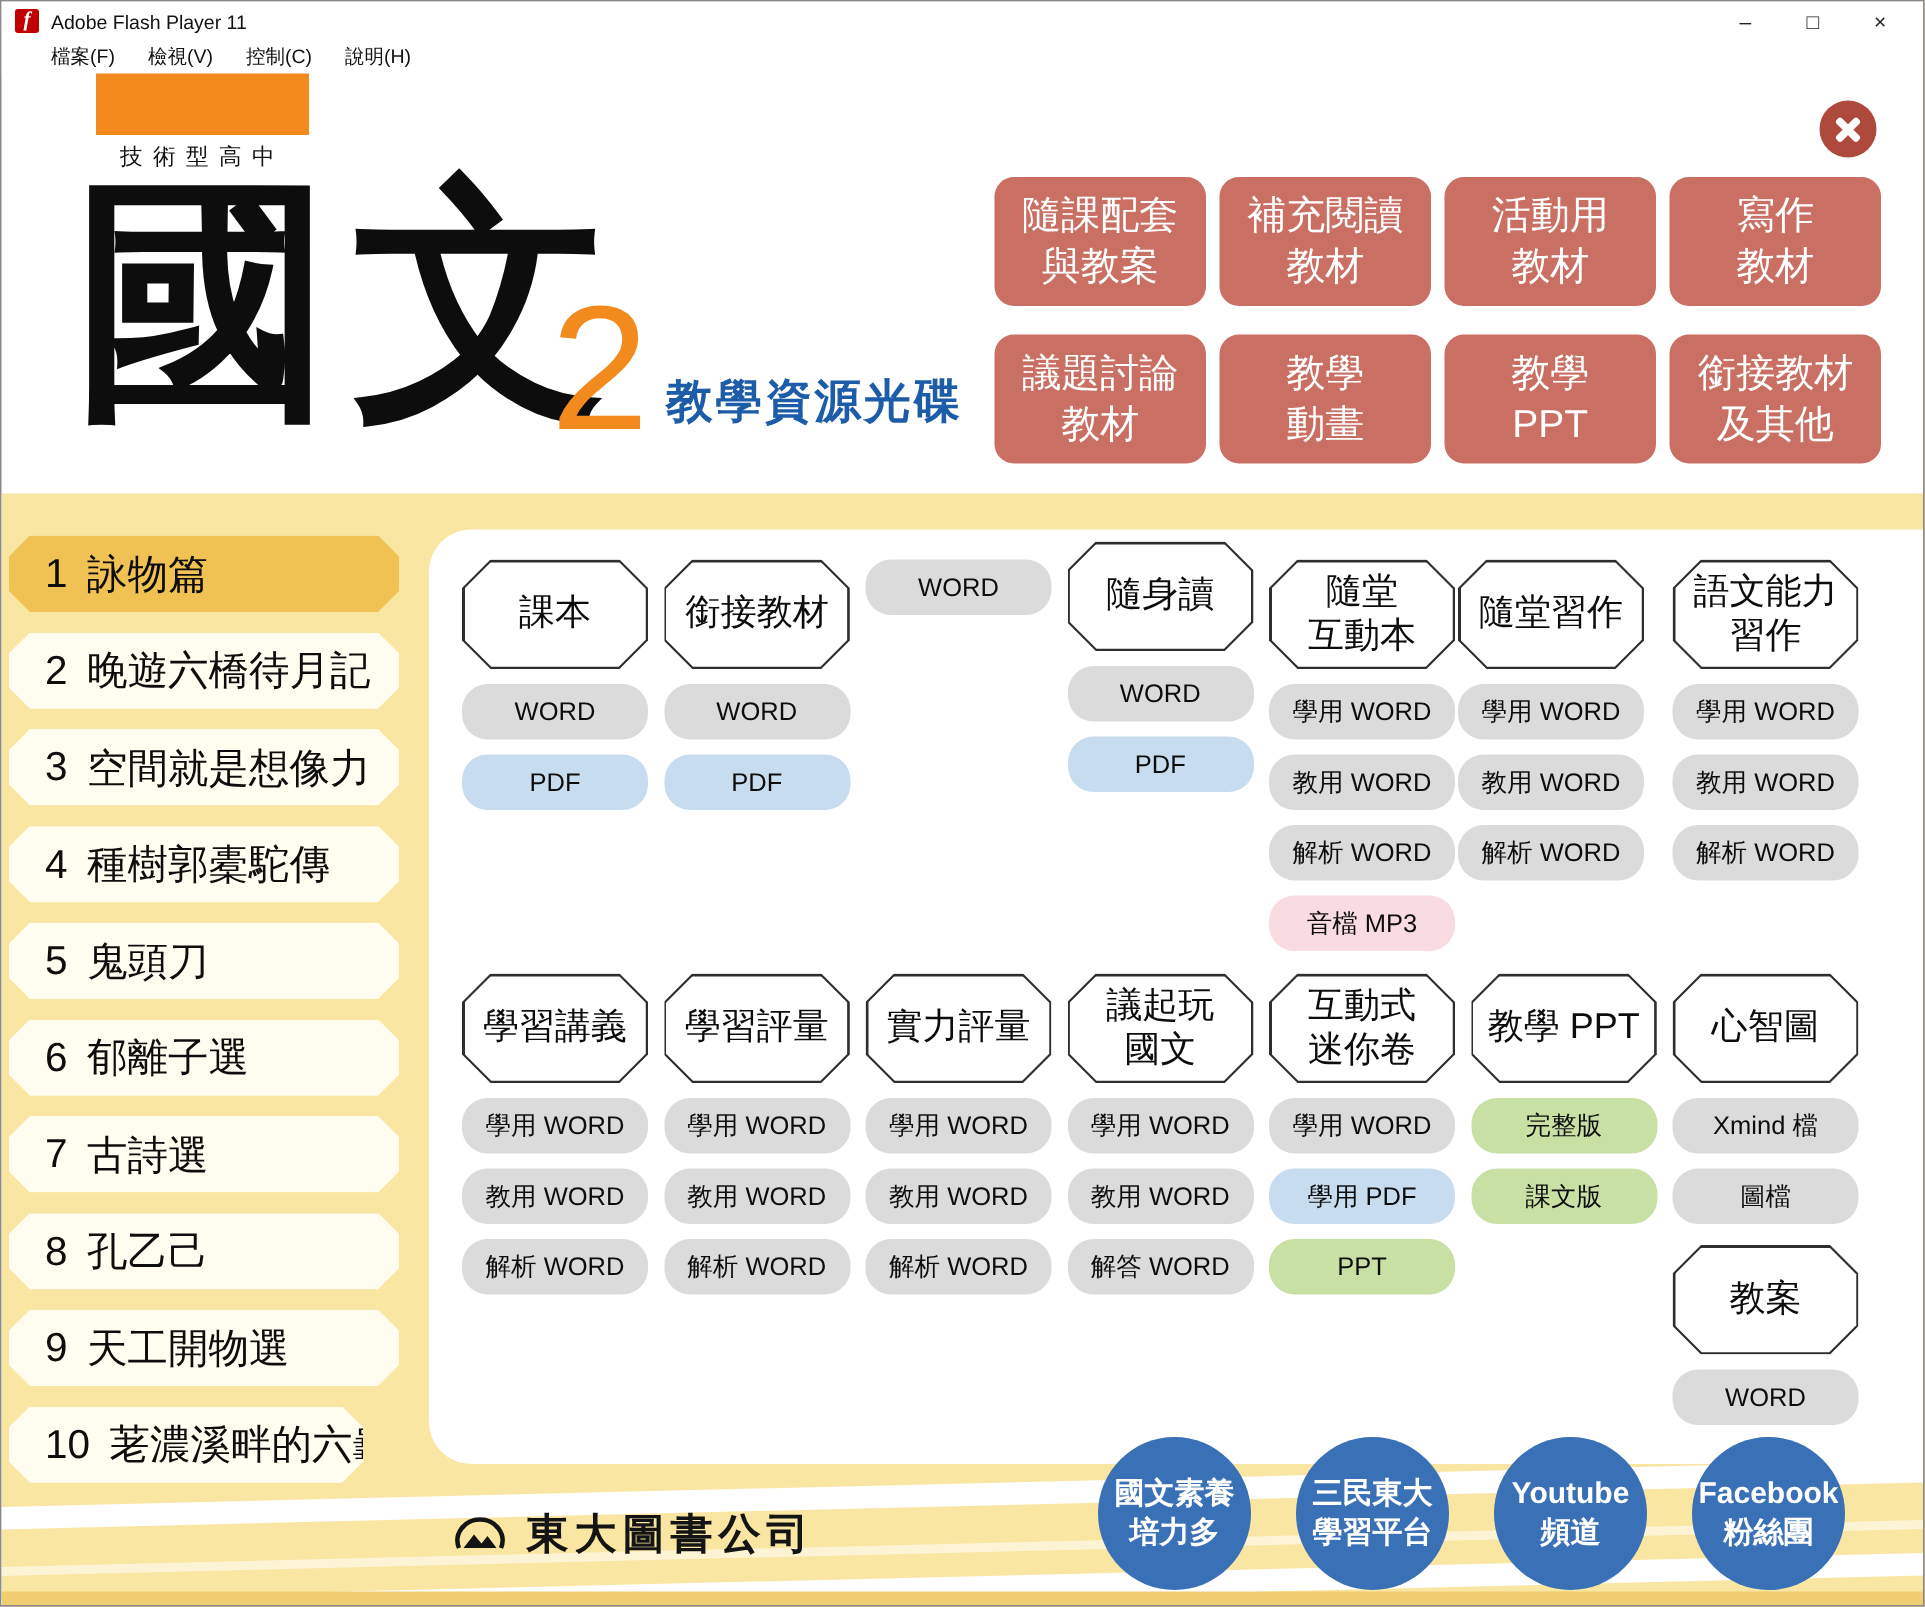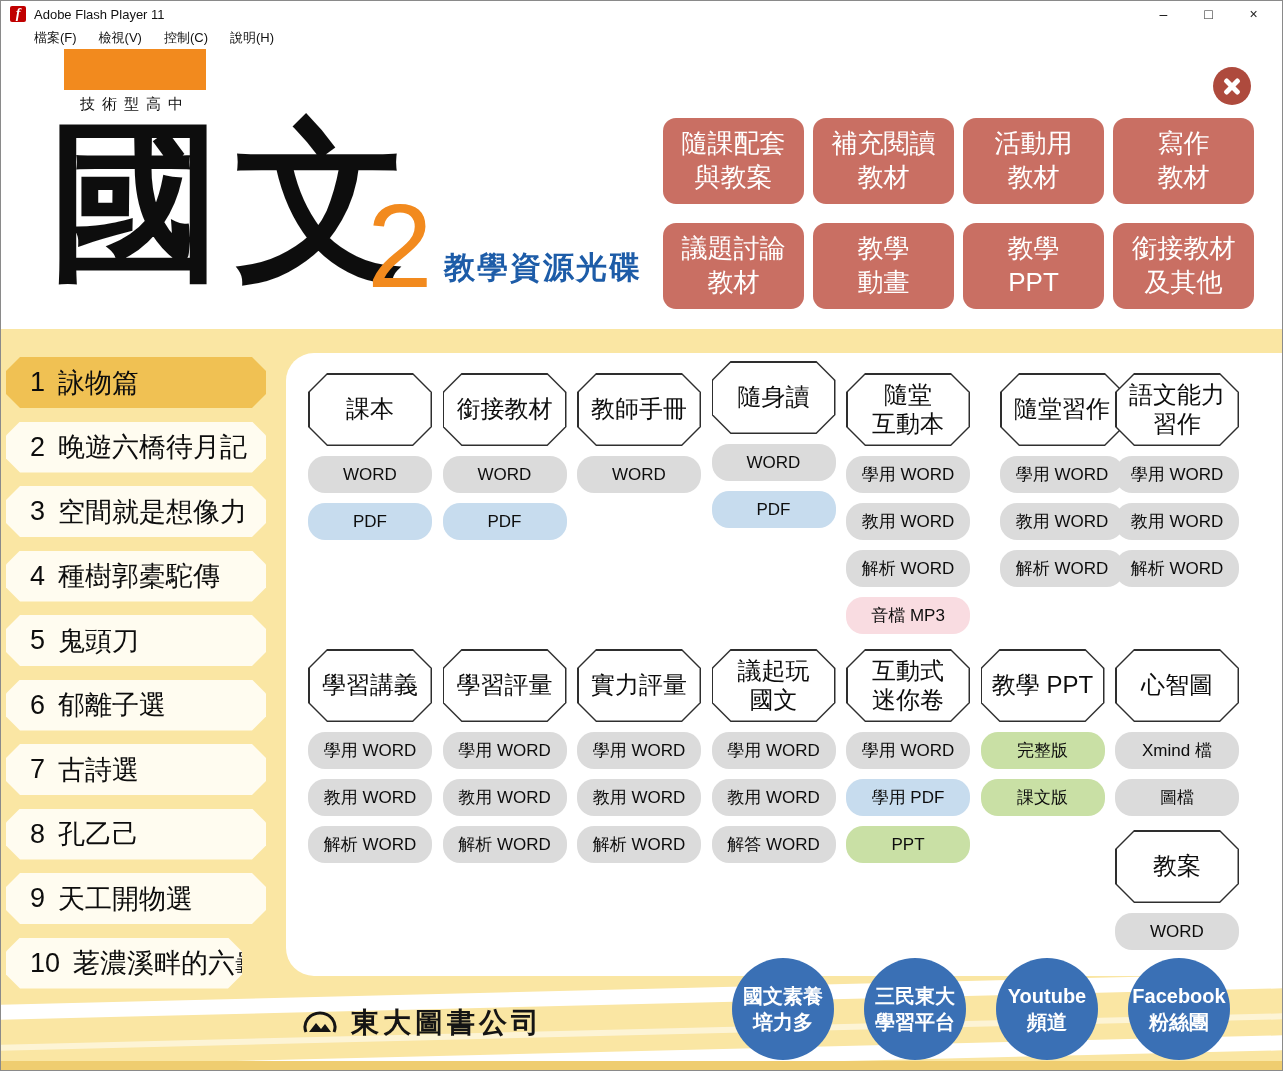--- a/index.html
+++ b/index.html
@@ -218,25 +218,20 @@
         <div class="rescol" style="left: 156.5px; top: 20px;">
           <div class="oct">
             <div class="oct-in">
               <span>銜接教材</span>
             </div>
           </div>
           <div class="pill c-gray">WORD</div>
           <div class="pill c-blue">PDF</div>
         </div>
         <div class="rescol" style="left: 291px; top: 20px;">
-          <div class="oct">
-            <div class="oct-in">
-              <span>教師手冊</span>
-            </div>
-          </div>
           <div class="pill c-gray">WORD</div>
         </div>
         <div class="rescol" style="left: 425.5px; top: 8px;">
           <div class="oct">
             <div class="oct-in">
               <span>隨身讀</span>
             </div>
           </div>
           <div class="pill c-gray">WORD</div>
           <div class="pill c-blue">PDF</div>
@@ -246,21 +241,21 @@
             <div class="oct-in">
               <span>隨堂</span>
               <span>互動本</span>
             </div>
           </div>
           <div class="pill c-gray">學用 WORD</div>
           <div class="pill c-gray">教用 WORD</div>
           <div class="pill c-gray">解析 WORD</div>
           <div class="pill c-pink">音檔 MP3</div>
         </div>
-        <div class="rescol" style="left: 714px; top: 20px; gap: 10px;">
+        <div class="rescol" style="left: 686px; top: 20px; gap: 10px;">
           <div class="oct">
             <div class="oct-in">
               <span>隨堂習作</span>
             </div>
           </div>
           <div class="pill c-gray">學用 WORD</div>
           <div class="pill c-gray">教用 WORD</div>
           <div class="pill c-gray">解析 WORD</div>
         </div>
         <div class="rescol" style="left: 829px; top: 20px;">

